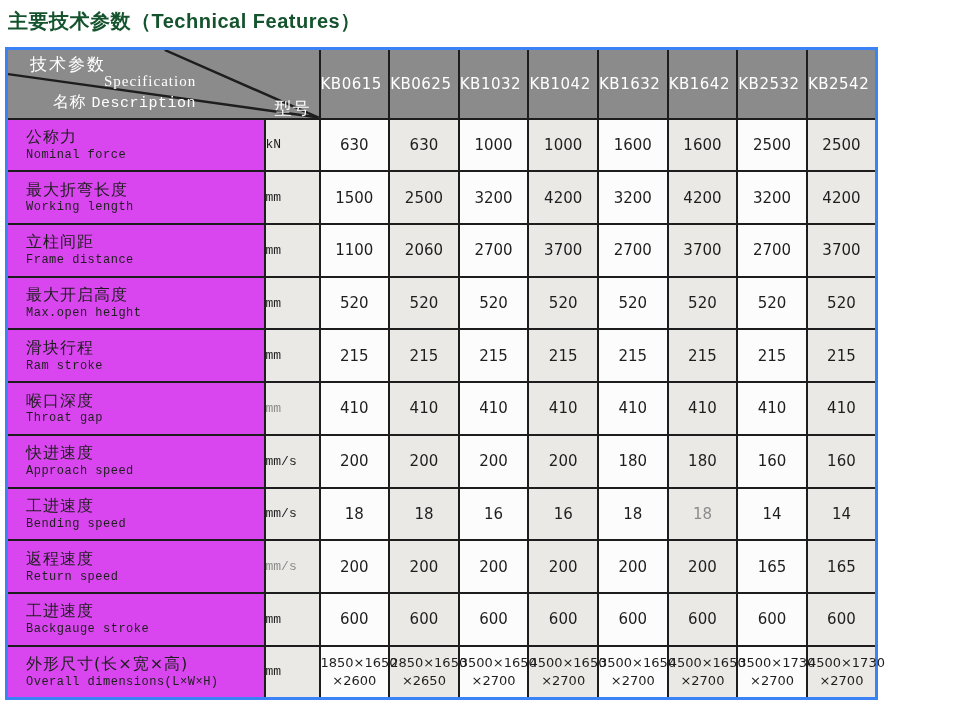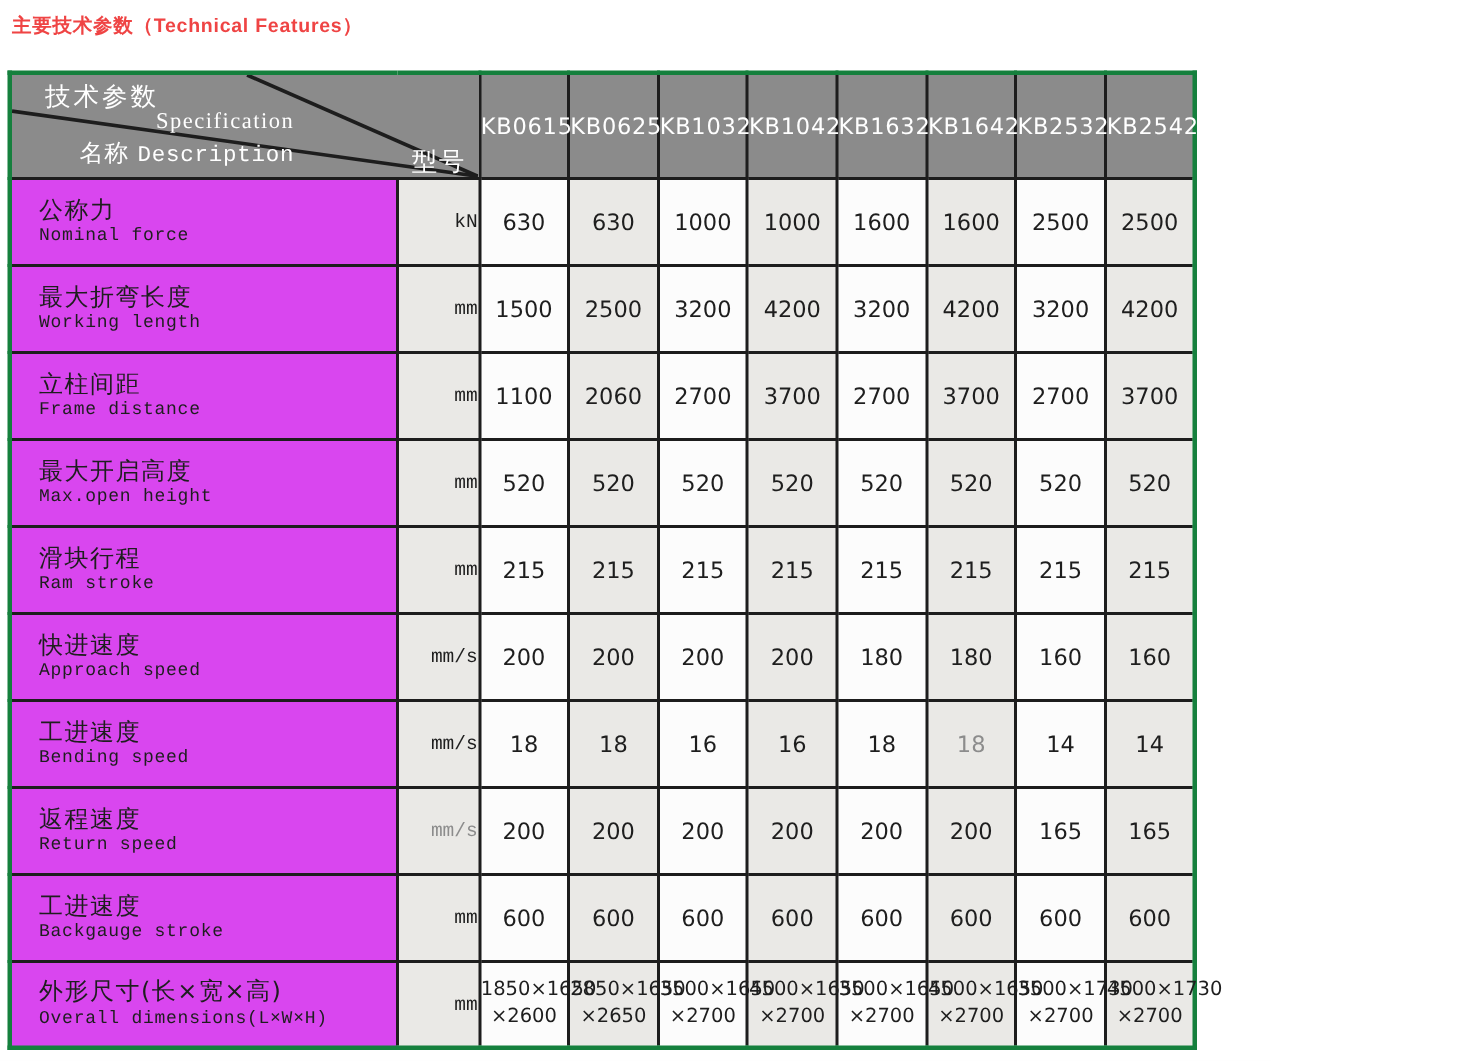--- a/index.html
+++ b/index.html
@@ -7,28 +7,28 @@
     width:976px; height:707px;
     background:#ffffff;
     font-family:"DejaVu Sans", sans-serif;
     color:#1e1e1e;
     position:relative;
     overflow:hidden;
   }
   .title {
     position:absolute; left:8px; top:8px; margin:0;
     font-family:"Liberation Sans", sans-serif;
-    font-size:13px; font-weight:bold; color:#ef4444;
+    font-size:20px; font-weight:bold; color:#14532d;
     letter-spacing:0.5px;
   }
   table.spec {
     position:absolute; left:5px; top:47px;
-    width:793px; height:653px;
+    width:873px; height:653px;
     border-collapse:collapse; table-layout:fixed;
-    border:3px solid #15803d;
+    border:3px solid #3b82f6;
     background:#fcfcfc;
   }
   .spec th, .spec td { border:2px solid #1d1d1d; padding:0; }
   .spec thead tr { height:70px; }
   .spec tbody tr { height:48px; }
 
   
   th.corner {
     position:relative; background:#8b8b8b; overflow:hidden;
   }
@@ -37,35 +37,35 @@
   .h-spec-cn { left:22px; top:3px;  font-size:17px; letter-spacing:2px; }
   .h-spec-en { left:96px; top:23px; font-family:Liberation Serif, serif; font-size:15px; letter-spacing:1px; }
   .h-name    { left:22px; bottom:5px; font-size:16px; letter-spacing:0.5px;margin-left:23px; }
   .h-name .en-part { font-family:"Liberation Mono", monospace; font-size:15px; }
   .h-type    { right:8px; top:5px; text-align:center; line-height:1.15;margin-top:44px; }
   .h-type .t-cn { display:block; font-size:17px; letter-spacing:1px; }
   .h-type .t-en { display:block; font-family:"Liberation Mono", monospace; font-size:15px; }
   th.model {
     background:#8b8b8b; color:#ffffff;
     font-weight:normal; font-size:15px; letter-spacing:0.5px;
-    text-align:right; vertical-align:middle;
+    text-align:left; vertical-align:middle;
   }
 
   
   td.label-cell {
     background:#d946ef; text-align:left; vertical-align:middle;
     padding:2px 4px 2px 18px;
   }
   td.label-cell .cn { font-size:16px; line-height:1.3; letter-spacing:1px; }
   td.label-cell .en {
     font-family:"Liberation Mono", monospace;
     font-size:12px; line-height:1.25; letter-spacing:0.5px;
   }
   td.unit {
-    background:#eae9e6; text-align:right; vertical-align:middle;
+    background:#eae9e6; text-align:left; vertical-align:middle;
     font-family:"Liberation Mono", monospace; font-size:13px;
   }
   td.val {
     background:#fcfcfc; text-align:center; vertical-align:middle;
     font-size:15px;
   }
   td.val.shade { background:#eae9e6; }
   td.val.dims { font-size:13px; line-height:1.4; white-space:pre-line; }
   .muted { color:#8c8c8c; }
 </style>
@@ -177,20 +177,35 @@
         <td class="val shade">215</td>
         <td class="val">215</td>
         <td class="val shade">215</td>
         <td class="val">215</td>
         <td class="val shade">215</td>
         <td class="val">215</td>
         <td class="val shade">215</td>
       </tr>
       <tr>
         <td class="label-cell">
+          <div class="cn">喉口深度</div>
+          <div class="en">Throat gap</div>
+        </td>
+        <td class="unit muted">mm</td>
+        <td class="val">410</td>
+        <td class="val shade">410</td>
+        <td class="val">410</td>
+        <td class="val shade">410</td>
+        <td class="val">410</td>
+        <td class="val shade">410</td>
+        <td class="val">410</td>
+        <td class="val shade">410</td>
+      </tr>
+      <tr>
+        <td class="label-cell">
           <div class="cn">快进速度</div>
           <div class="en">Approach speed</div>
         </td>
         <td class="unit">mm/s</td>
         <td class="val">200</td>
         <td class="val shade">200</td>
         <td class="val">200</td>
         <td class="val shade">200</td>
         <td class="val">180</td>
         <td class="val shade">180</td>

